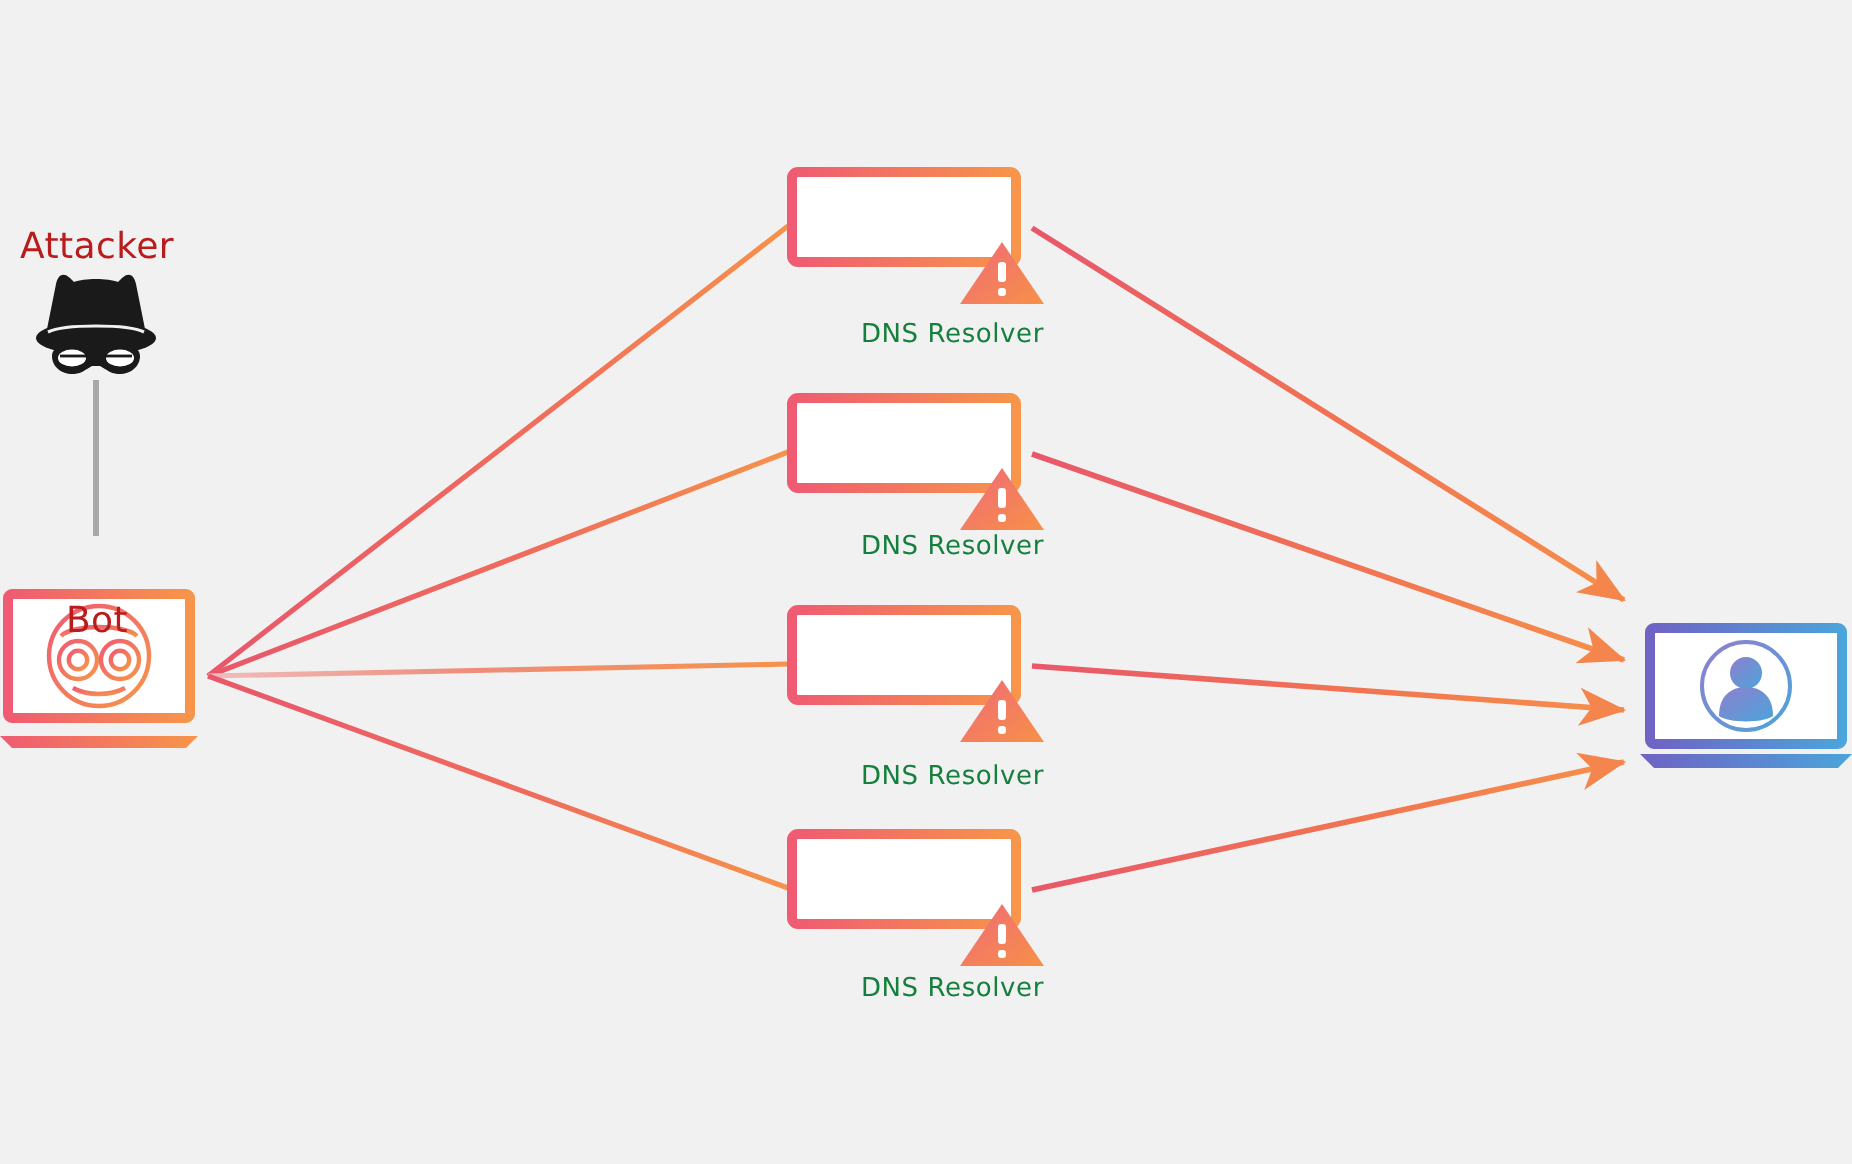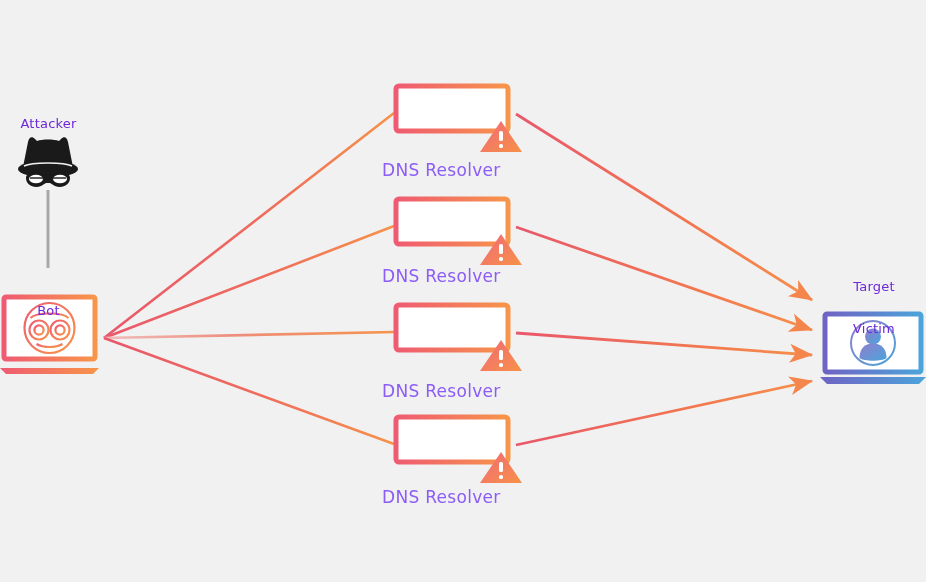--- a/index.html
+++ b/index.html
@@ -21,31 +21,31 @@
   }
   .svg-layer {
     position: absolute;
     left: 0;
     top: 0;
     width: 926px;
     height: 582px;
   }
   .node-label {
     position: absolute;
-    color: #6d28d9;
-    font-size: 13px;
+    color: #b91c1c;
+    font-size: 18px;
     line-height: 21px;
     text-align: center;
     white-space: pre-line;
     letter-spacing: 0.2px;
   }
   .resolver-label {
-    color: #8b5cf6;
-    font-size: 17px;
-    text-align: left;
+    color: #15803d;
+    font-size: 13px;
+    text-align: right;
     letter-spacing: 0.3px;
   }
 </style>
 </head>
 <body>
 
 <div id="diagram">
 
   <svg class="svg-layer" viewBox="0 0 926 582">
     <defs>
@@ -213,23 +213,19 @@
         <path d="M-13.5,15 C-13.5,4.5 -7,0.5 0,0.5 C7,0.5 13.5,4.5 13.5,15
                  C9,18.6 -9,18.6 -13.5,15 Z" fill="url(#victimGradV)"></path>
       </g>
     </g>
   </svg>
 
   <div class="node-label" style="left:0px; top:113px; width:97px;">Attacker</div>
 
   <div class="node-label" style="left:0px; top:268px; width:97px;margin-top:32px;">Bot</div>
 
-  <div class="node-label" style="left:828px; top:255px; width:92px;">
-    <span>Target</span><br>
-    <span>Victim</span>
-  </div>
 
   <div class="resolver-label" style="position:absolute; left:382px; top:160px; width:140px;">DNS Resolver</div>
   <div class="resolver-label" style="position:absolute; left:382px; top:266px; width:140px;">DNS Resolver</div>
   <div class="resolver-label" style="position:absolute; left:382px; top:381px; width:140px;">DNS Resolver</div>
   <div class="resolver-label" style="position:absolute; left:382px; top:487px; width:140px;">DNS Resolver</div>
 
 </div>
 
 </body></html>

